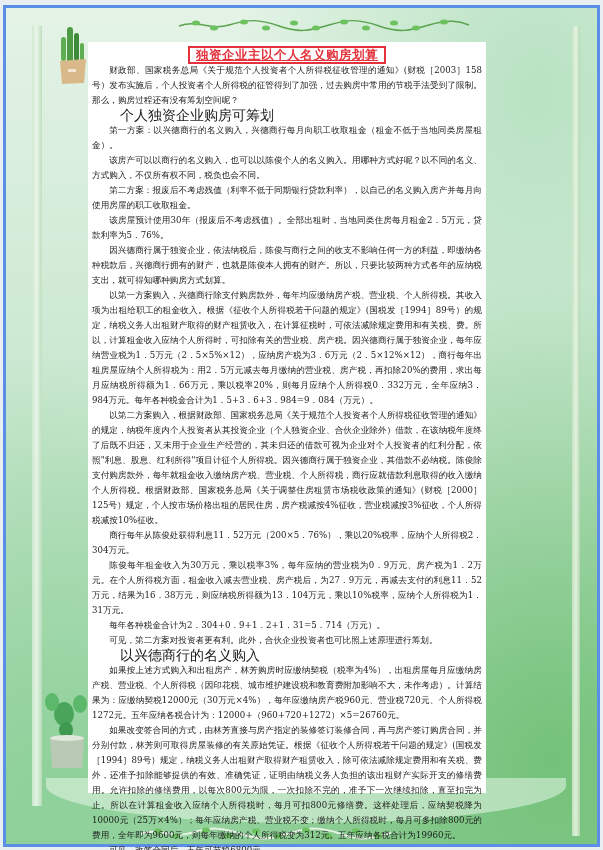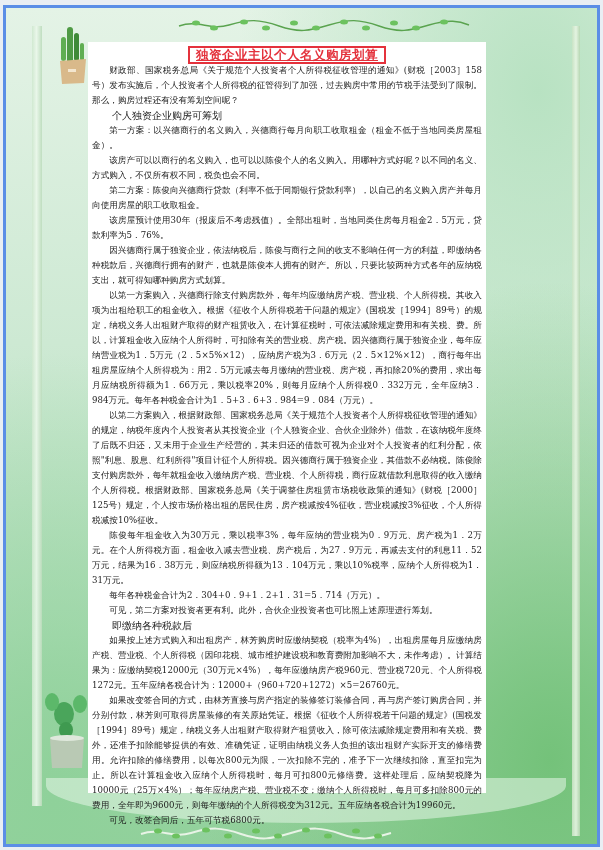--- a/index.html
+++ b/index.html
@@ -63,21 +63,21 @@
     letter-spacing: 0.5px;
   }
   .para {
     font-size: 8.6px;
     line-height: 15px;
     text-indent: 2em;
     text-align: justify;
     letter-spacing: 0.05px;
   }
   .heading {
-    font-size: 10px;
+    font-size: 14px;
     line-height: 15px;
     text-indent: 2em;
   }
 </style>
 </head>
 <body>
 
 <div class="frame">
   <div class="bamboo-left"></div>
   <div class="bamboo-right"></div>
@@ -145,26 +145,27 @@
 
 <div class="page" id="doc-page">
   <div class="title-wrap">
     <span class="title">独资企业主以个人名义购房划算</span>
   </div>
   <div id="blocks">
       <p class="para">财政部、国家税务总局《关于规范个人投资者个人所得税征收管理的通知》(财税［2003］158号）发布实施后，个人投资者个人所得税的征管得到了加强，过去购房中常用的节税手法受到了限制。那么，购房过程还有没有筹划空间呢？</p>
       <p class="heading">个人独资企业购房可筹划</p>
       <p class="para">第一方案：以兴德商行的名义购入，兴德商行每月向职工收取租金（租金不低于当地同类房屋租金）。</p>
       <p class="para">该房产可以以商行的名义购入，也可以以陈俊个人的名义购入。用哪种方式好呢？以不同的名义、方式购入，不仅所有权不同，税负也会不同。</p>
-      <p class="para">第二方案：陈俊向兴德商行贷款（利率不低于同期银行贷款利率），以自己的名义购入房产并每月向使用房屋的职工收取租金。</p>
+      <p class="para">第二方案：报废后不考虑残值（利率不低于同期银行贷款利率），以自己的名义购入房产并每月向使用房屋的职工收取租金。</p>
       <p class="para">该房屋预计使用30年（报废后不考虑残值）。全部出租时，当地同类住房每月租金2．5万元，贷款利率为5．76%。</p>
       <p class="para">因兴德商行属于独资企业，依法纳税后，陈俊与商行之间的收支不影响任何一方的利益，即缴纳各种税款后，兴德商行拥有的财产，也就是陈俊本人拥有的财产。所以，只要比较两种方式各年的应纳税支出，就可得知哪种购房方式划算。</p>
       <p class="para">以第一方案购入，兴德商行除支付购房款外，每年均应缴纳房产税、营业税、个人所得税。其收入项为出租给职工的租金收入。根据《征收个人所得税若干问题的规定》(国税发［1994］89号）的规定，纳税义务人出租财产取得的财产租赁收入，在计算征税时，可依法减除规定费用和有关税、费。所以，计算租金收入应纳个人所得时，可扣除有关的营业税、房产税。因兴德商行属于独资企业，每年应纳营业税为1．5万元（2．5×5%×12），应纳房产税为3．6万元（2．5×12%×12），商行每年出租房屋应纳个人所得税为：用2．5万元减去每月缴纳的营业税、房产税，再扣除20%的费用，求出每月应纳税所得额为1．66万元，乘以税率20%，则每月应纳个人所得税0．332万元，全年应纳3．984万元。每年各种税金合计为1．5+3．6+3．984=9．084（万元）。</p>
       <p class="para">以第二方案购入，根据财政部、国家税务总局《关于规范个人投资者个人所得税征收管理的通知》的规定，纳税年度内个人投资者从其投资企业（个人独资企业、合伙企业除外）借款，在该纳税年度终了后既不归还，又未用于企业生产经营的，其未归还的借款可视为企业对个人投资者的红利分配，依照"利息、股息、红利所得"项目计征个人所得税。因兴德商行属于独资企业，其借款不必纳税。陈俊除支付购房款外，每年就租金收入缴纳房产税、营业税、个人所得税，商行应就借款利息取得的收入缴纳个人所得税。根据财政部、国家税务总局《关于调整住房租赁市场税收政策的通知》(财税［2000］125号）规定，个人按市场价格出租的居民住房，房产税减按4%征收，营业税减按3%征收，个人所得税减按10%征收。</p>
+      <p class="para">商行每年从陈俊处获得利息11．52万元（200×5．76%），乘以20%税率，应纳个人所得税2．304万元。</p>
       <p class="para">陈俊每年租金收入为30万元，乘以税率3%，每年应纳的营业税为0．9万元、房产税为1．2万元。在个人所得税方面，租金收入减去营业税、房产税后，为27．9万元，再减去支付的利息11．52万元，结果为16．38万元，则应纳税所得额为13．104万元，乘以10%税率，应纳个人所得税为1．31万元。</p>
       <p class="para">每年各种税金合计为2．304+0．9+1．2+1．31=5．714（万元）。</p>
       <p class="para">可见，第二方案对投资者更有利。此外，合伙企业投资者也可比照上述原理进行筹划。</p>
-      <p class="heading">即缴纳各种税款后</p>
+      <p class="heading">以兴德商行的名义购入</p>
       <p class="para">如果按上述方式购入和出租房产，林芳购房时应缴纳契税（税率为4%），出租房屋每月应缴纳房产税、营业税、个人所得税（因印花税、城市维护建设税和教育费附加影响不大，未作考虑）。计算结果为：应缴纳契税12000元（30万元×4%），每年应缴纳房产税960元、营业税720元、个人所得税1272元。五年应纳各税合计为：12000+（960+720+1272）×5=26760元。</p>
       <p class="para">如果改变签合同的方式，由林芳直接与房产指定的装修签订装修合同，再与房产签订购房合同，并分别付款，林芳则可取得房屋装修的有关原始凭证。根据《征收个人所得税若干问题的规定》(国税发［1994］89号）规定，纳税义务人出租财产取得财产租赁收入，除可依法减除规定费用和有关税、费外，还准予扣除能够提供的有效、准确凭证，证明由纳税义务人负担的该出租财产实际开支的修缮费用。允许扣除的修缮费用，以每次800元为限，一次扣除不完的，准予下一次继续扣除，直至扣完为止。所以在计算租金收入应纳个人所得税时，每月可扣800元修缮费。这样处理后，应纳契税降为10000元（25万×4%）；每年应纳房产税、营业税不变；缴纳个人所得税时，每月可多扣除800元的费用，全年即为9600元，则每年缴纳的个人所得税变为312元。五年应纳各税合计为19960元。</p>
       <p class="para">可见，改签合同后，五年可节税6800元。</p>
     </div>
 </div>
 
 </body></html>

